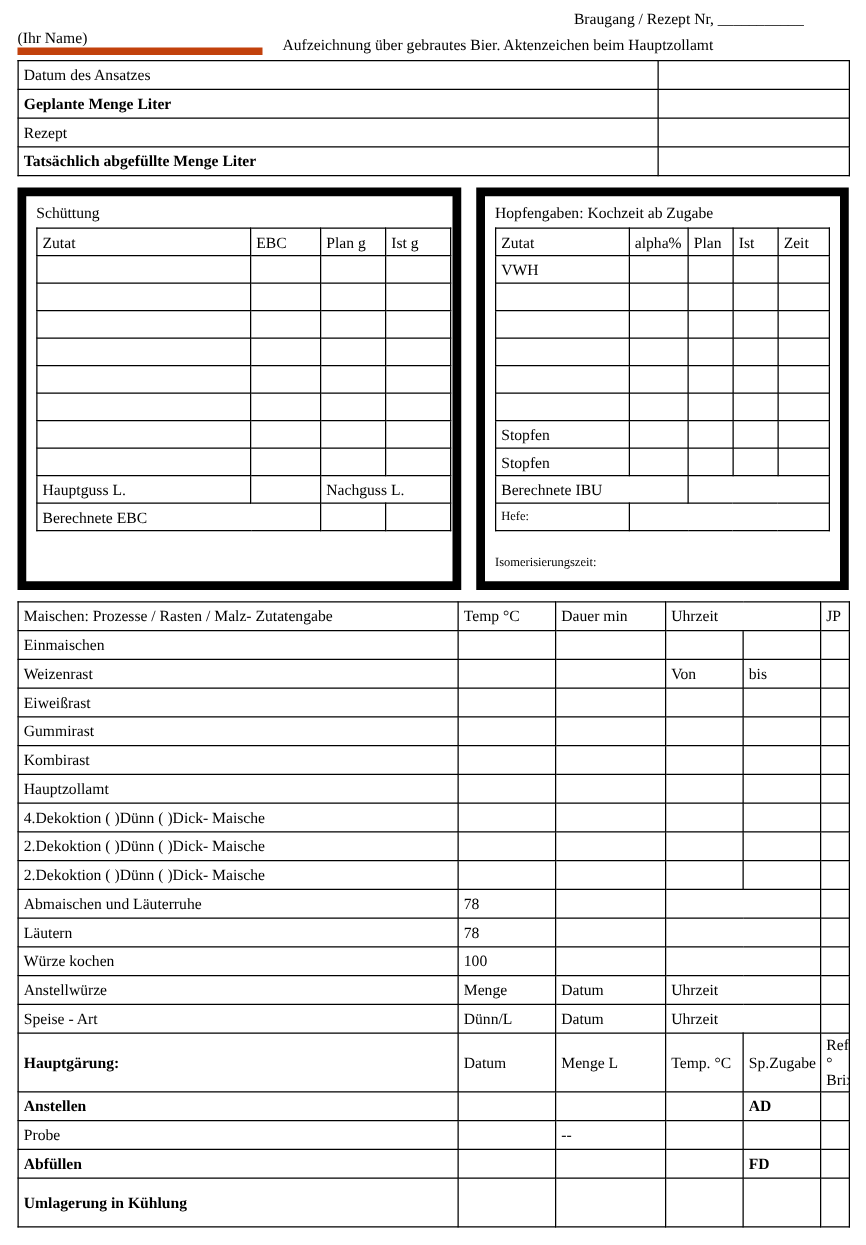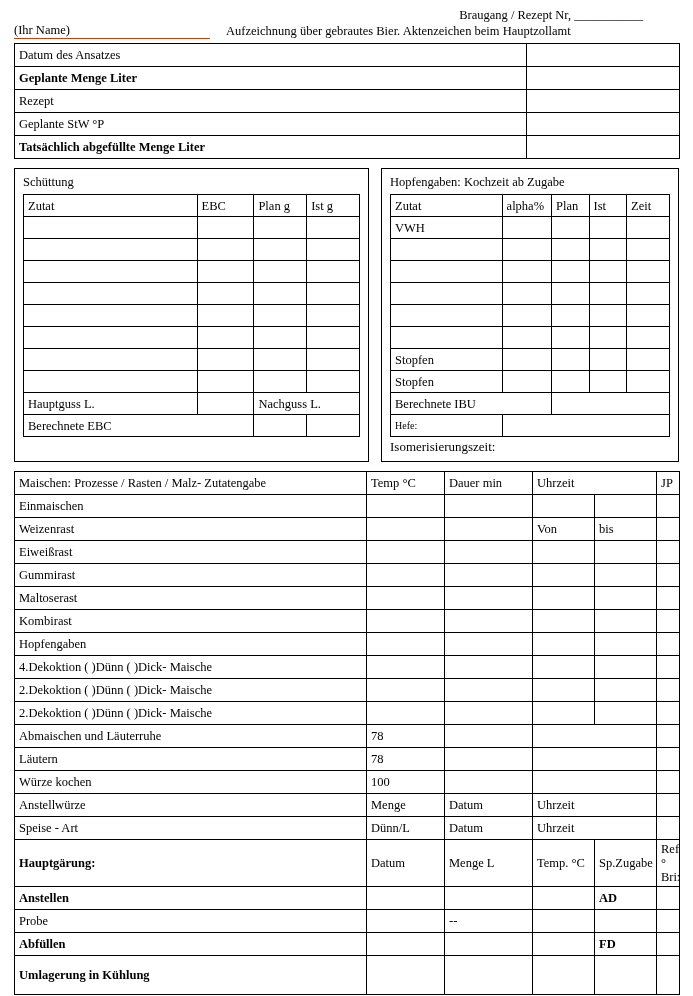--- a/index.html
+++ b/index.html
@@ -35,21 +35,21 @@
     line-height: 14px;
   }
   .header-line2 {
     display: flex;
     align-items: flex-end;
     font-size: 12.5px;
     line-height: 15px;
     margin-top: 1px;
   }
   .name-field {
-    border-bottom: 1px solid #c2410c;
+    border-bottom: 6px solid #c2410c;
     min-width: 196px;
     padding-bottom: 0px;
     white-space: nowrap;
     font-family: Liberation Serif, serif;
   }
   .header-note {
     margin-left: 16px;
     white-space: nowrap;
   }
 
@@ -80,41 +80,41 @@
 
   
   .boxes {
     display: flex;
     gap: 12px;
     margin: 9px 14px 0 14px;
     width: 665px;
     box-sizing: border-box;
   }
   .box {
-    border: 1px solid #000000;
+    border: 7px solid #000000;
     padding: 6px 8px 7px 8px;
     box-sizing: border-box;
   }
   .box-left { width: 355px; }
   .box-right { width: 298px; }
   .box-title {
     font-size: 12.5px;
     line-height: 15px;
     margin-bottom: 4px;
   }
   .inner-table { width: 100%; }
   .inner-table td { height: 17px; }
   .small-label {
     font-size: 10px;
     line-height: 12px;
   }
   .box-foot {
-    font-size: 13px;
+    font-size: 10px;
     line-height: 15px;
-    margin-top: 2px;
+    margin-top: 18px;
   }
 
   
   .mash-table {
     width: 665px;
     margin: 9px 14px 0 14px;
   }
   .mash-table td { height: 18px; }
 </style>
 </head>
@@ -139,24 +139,20 @@
       <tr>
         <td>Datum des Ansatzes</td>
         <td></td>
       </tr>
       <tr>
         <td class="b">Geplante Menge Liter</td>
         <td></td>
       </tr>
       <tr>
         <td>Rezept</td>
-        <td></td>
-      </tr>
-      <tr>
-        <td>Geplante StW °P</td>
         <td></td>
       </tr>
       <tr>
         <td class="b">Tatsächlich abgefüllte Menge Liter</td>
         <td></td>
       </tr>
     </tbody>
   </table>
 
   <div class="boxes">
@@ -371,37 +367,29 @@
       </tr>
       <tr>
         <td>Gummirast</td>
         <td></td>
         <td></td>
         <td></td>
         <td></td>
         <td></td>
       </tr>
       <tr>
-        <td>Maltoserast</td>
-        <td></td>
-        <td></td>
-        <td></td>
-        <td></td>
-        <td></td>
-      </tr>
-      <tr>
         <td>Kombirast</td>
         <td></td>
         <td></td>
         <td></td>
         <td></td>
         <td></td>
       </tr>
       <tr>
-        <td>Hopfengaben</td>
+        <td>Hauptzollamt</td>
         <td></td>
         <td></td>
         <td></td>
         <td></td>
         <td></td>
       </tr>
       <tr>
         <td>4.Dekoktion ( )Dünn ( )Dick- Maische</td>
         <td></td>
         <td></td>

